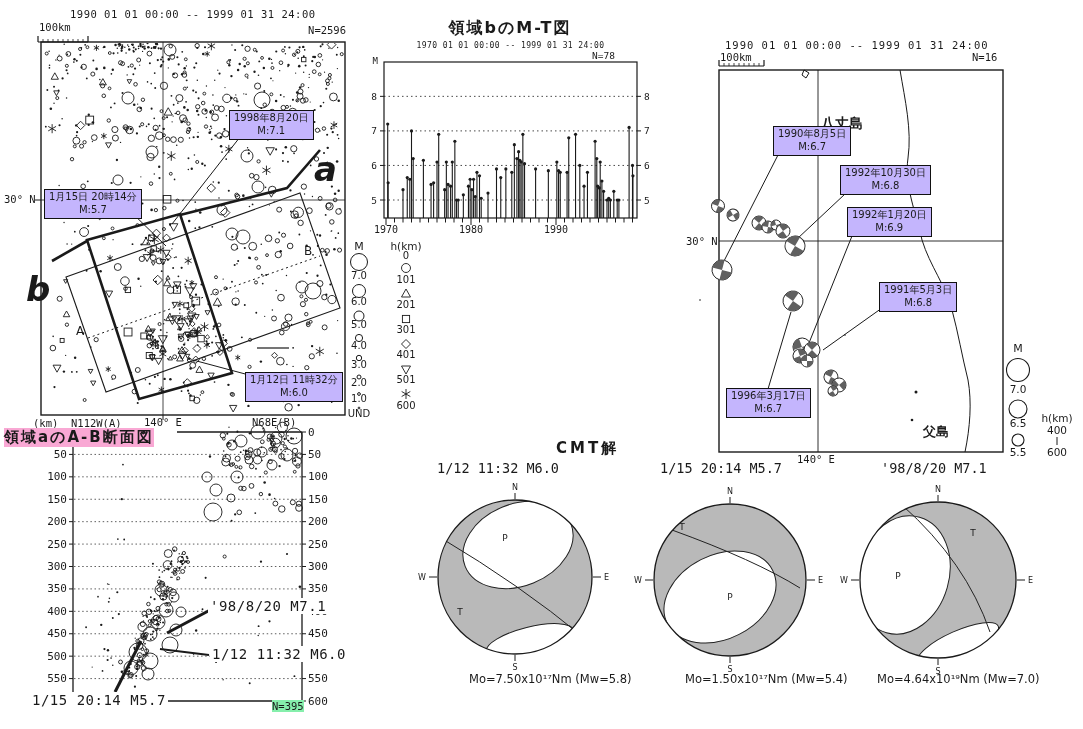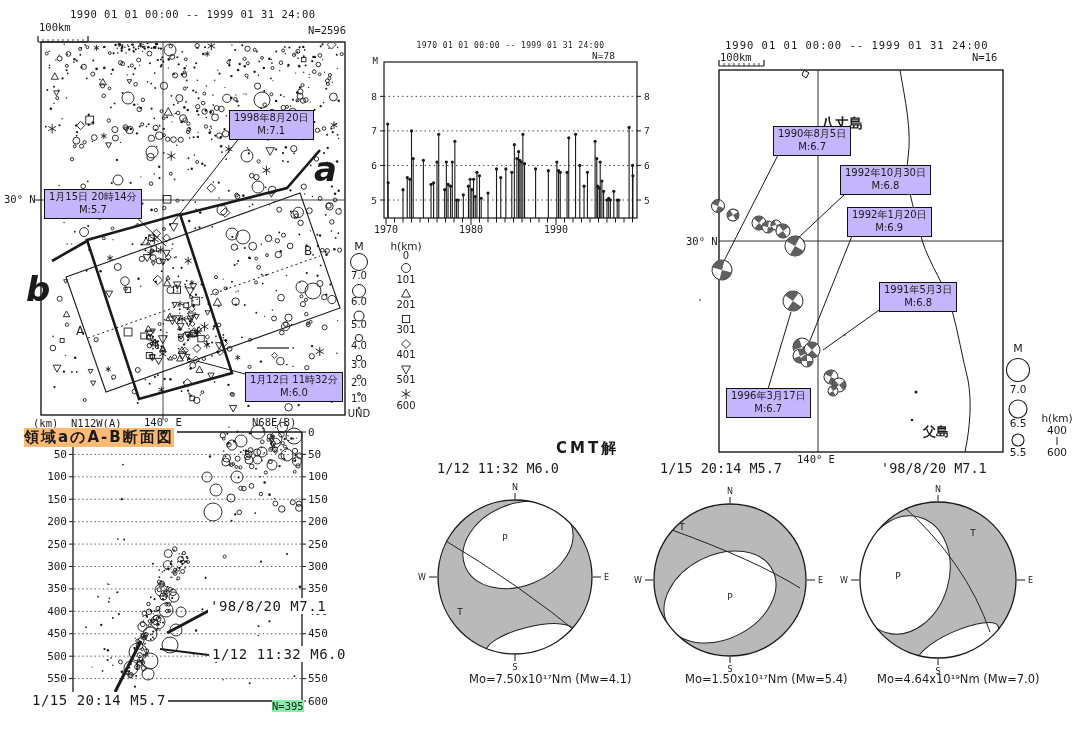--- a/index.html
+++ b/index.html
@@ -1870,20 +1870,21 @@
   </div>
   <div class="evbox" style="left:44px;top:189px;">
     <span>1月15日 20時14分</span>
     <span>M:5.7</span>
   </div>
   <div class="evbox" style="left:245px;top:372px;">
     <span>1月12日 11時32分</span>
     <span>M:6.0</span>
   </div>
 
+  <div class="txt ctr jptitle" style="left:420px;top:18px;width:180px;font-size:16px;">領域bのM-T図</div>
   <div class="txt mono ctr" style="left:408px;top:41px;width:205px;font-size:8px;letter-spacing:.4px;">1970 01 01 00:00 -- 1999 01 31 24:00</div>
   <div class="txt mono" style="left:592px;top:50px;font-size:9.5px;">N=78</div>
 
   <div class="txt mono ctr" style="left:725px;top:39px;width:262px;font-size:10.5px;letter-spacing:1px;">1990 01 01 00:00 -- 1999 01 31 24:00</div>
   <div class="txt mono" style="left:720px;top:51px;font-size:10.5px;">100km</div>
   <div class="txt mono" style="left:972px;top:51px;font-size:10.5px;">N=16</div>
   <div class="txt mono" style="left:686px;top:235px;font-size:10.5px;background:#fff;">30° N</div>
   <div class="txt mono" style="left:797px;top:453px;font-size:10.5px;">140° E</div>
   <div class="txt bold" style="left:819px;top:75px;font-size:14px;background:#fff;padding:0 2px;">八丈島</div>
   <div class="txt bold" style="left:923px;top:383px;font-size:13px;">父島</div>
@@ -1901,29 +1902,29 @@
   </div>
   <div class="evbox" style="left:879px;top:282px;">
     <span>1991年5月3日</span>
     <span>M:6.8</span>
   </div>
   <div class="evbox" style="left:726px;top:388px;">
     <span>1996年3月17日</span>
     <span>M:6.7</span>
   </div>
 
-  <div class="txt jptitle" style="left:24px;top:428px;font-size:15px;background:#fdba74;z-index:4;">領域aのA-B断面図</div>
+  <div class="txt jptitle" style="left:4px;top:428px;font-size:15px;background:#f9a8d4;z-index:4;">領域aのA-B断面図</div>
   <div class="txt mono" style="left:33px;top:417px;font-size:10.5px;">(km)</div>
   <div class="txt mono" style="left:71px;top:417px;font-size:10.5px;">N112W(A)</div>
   <div class="txt mono" style="left:252px;top:416px;font-size:10.5px;">N68E(B)</div>
   <div class="txt mono" style="left:272px;top:700px;font-size:10.5px;background:#86efac;z-index:4;">N=395</div>
   <div class="annxs" style="left:208px;top:598px;">'98/8/20 M7.1</div>
   <div class="annxs" style="left:210px;top:646px;">1/12 11:32 M6.0</div>
   <div class="annxs" style="left:30px;top:692px;">1/15 20:14 M5.7</div>
 
   <div class="txt jptitle" style="left:556px;top:439px;font-size:15px;letter-spacing:3px;">CMT解</div>
   <div class="txt mono" style="left:437px;top:460px;font-size:13.5px;">1/12 11:32 M6.0</div>
   <div class="txt mono" style="left:660px;top:460px;font-size:13.5px;">1/15 20:14 M5.7</div>
   <div class="txt mono" style="left:881px;top:460px;font-size:13.5px;">'98/8/20 M7.1</div>
-  <div class="txt" style="left:469px;top:672px;font-size:11.5px;">Mo=7.50x10¹⁷Nm (Mw=4.1)</div>
+  <div class="txt" style="left:469px;top:672px;font-size:11.5px;">Mo=7.50x10¹⁷Nm (Mw=5.8)</div>
   <div class="txt" style="left:685px;top:672px;font-size:11.5px;">Mo=1.50x10¹⁷Nm (Mw=5.4)</div>
   <div class="txt" style="left:877px;top:672px;font-size:11.5px;">Mo=4.64x10¹⁹Nm (Mw=7.0)</div>
 </div>
 
 </body></html>

